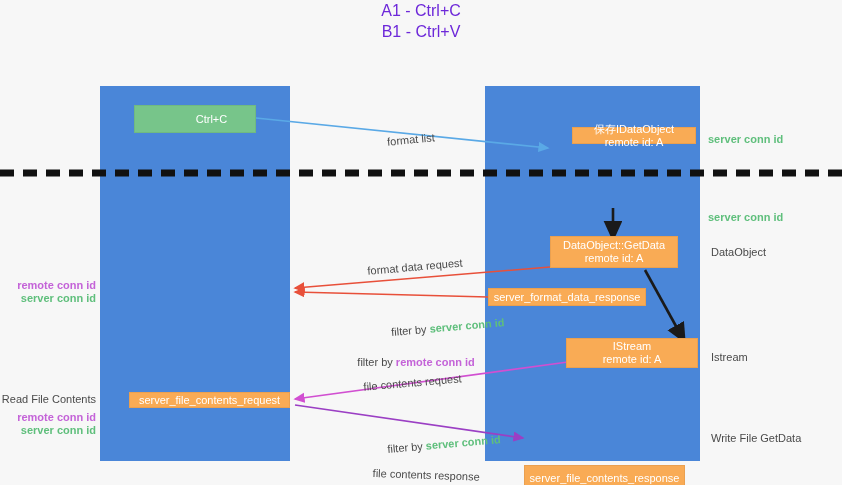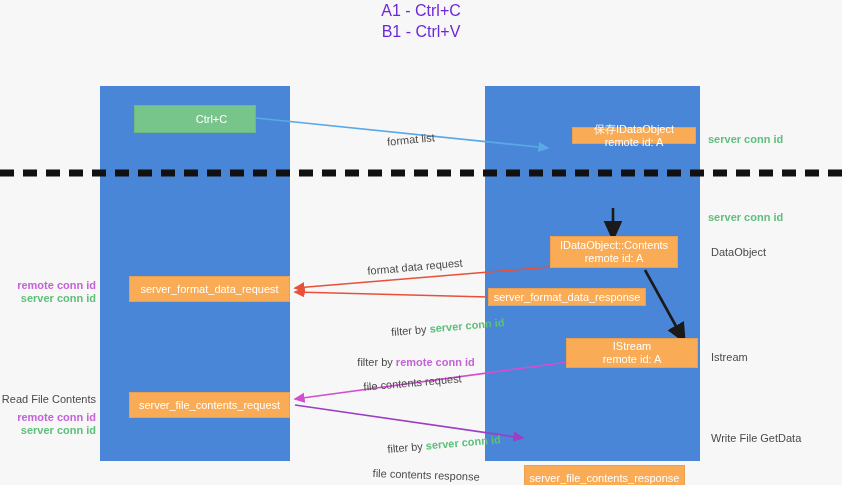--- a/index.html
+++ b/index.html
@@ -119,38 +119,35 @@
     <span>Ctrl+C</span>
   </div>
 
   <div class="box orange" style="left:544px;top:127px;width:124px;height:17px;margin-left:28px;">
     <span>保存IDataObject</span>
     <span>remote id: A</span>
   </div>
 
 
   <div class="box orange" style="left:550px;top:236px;width:128px;height:32px;">
-    <span>IDataObject::Contents</span>
+    <span>DataObject::GetData</span>
     <span>remote id: A</span>
   </div>
 
-  <div class="box orange" style="left:129px;top:276px;width:161px;height:26px;">
-    <span>server_format_data_request</span>
-  </div>
 
   <div class="box orange" style="left:488px;top:288px;width:158px;height:18px;">
     <span>server_format_data_response</span>
   </div>
 
   <div class="box orange" style="left:566px;top:338px;width:132px;height:30px;">
     <span>IStream</span>
     <span>remote id: A</span>
   </div>
 
-  <div class="box orange" style="left:129px;top:392px;width:161px;height:26px;">
+  <div class="box orange" style="left:129px;top:392px;width:161px;height:16px;">
     <span>server_file_contents_request</span>
   </div>
 
   <div class="box orange" style="left:524px;top:425px;width:161px;height:26px;margin-top:40px;">
     <span>server_file_contents_response</span>
   </div>
 
   <div class="lbl dark rot" style="left:373px;top:122px;transform:rotate(-5.5deg);">
     <span>format list</span>
   </div>

